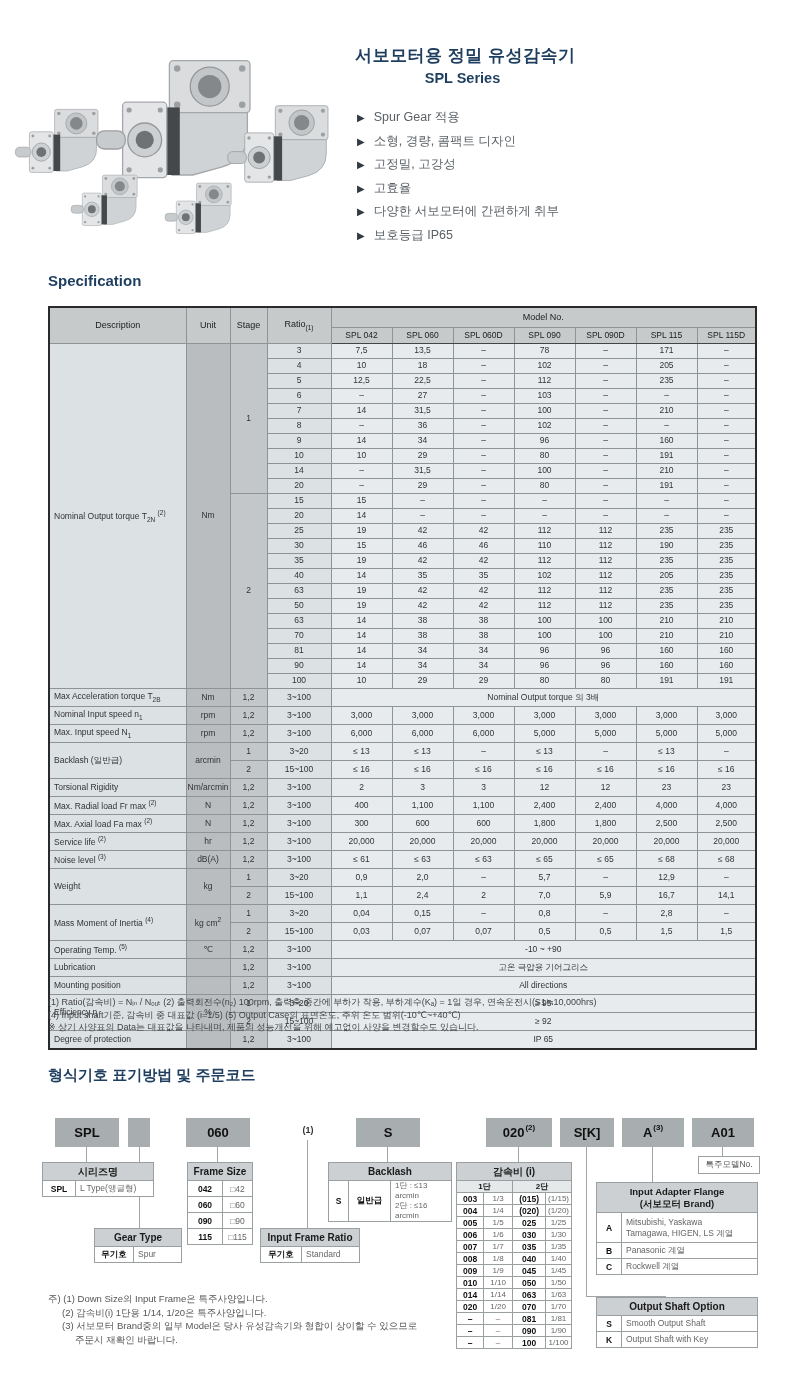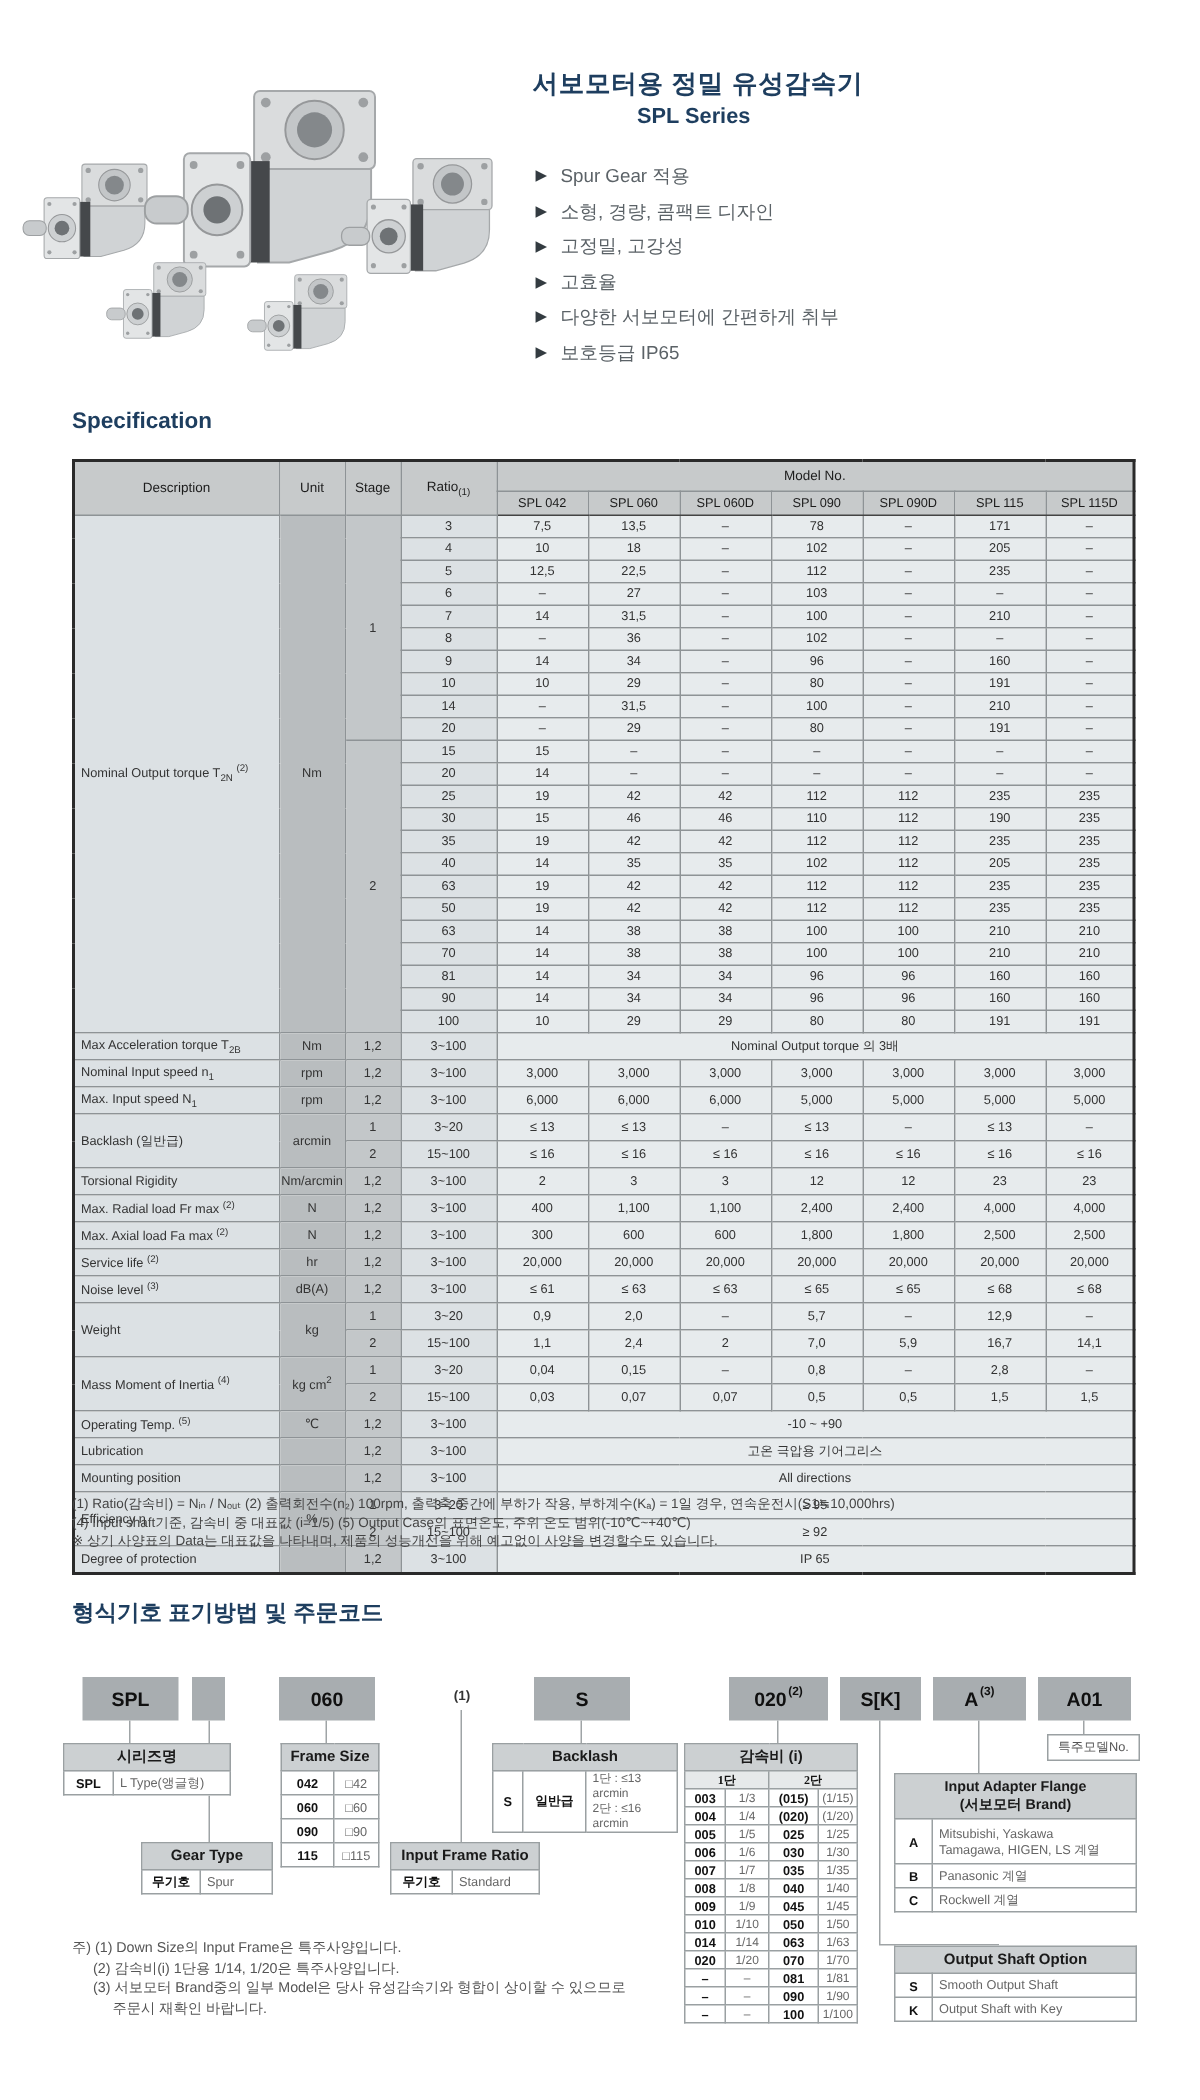--- a/index.html
+++ b/index.html
@@ -39,21 +39,21 @@
   .code-box{position:absolute;top:1118px;height:29px;background:var(--boxgray);display:flex;align-items:center;justify-content:center;font-weight:bold;font-size:13px;color:#101010;}
   .code-box sup{font-size:8px;position:relative;top:-5px;margin-left:1px;}
   .code-note{position:absolute;top:1125px;text-align:center;font-size:9px;font-weight:bold;color:#333;}
   .vline,.hline{position:absolute;background:#9fa4a6;}
   .vline{width:1px;}.hline{height:1px;}
 
   .mini{position:absolute;border-collapse:collapse;background:#fff;}
   .mini th{background:#ccd0d2;border:1px solid #9aa0a2;font-size:10px;font-weight:bold;color:#1a1a1a;height:17px;padding:0 2px;line-height:1.2;}
   .mini td{border:1px solid #9aa0a2;font-size:8.5px;color:#666;text-align:center;height:15px;padding:0 2px;background:#fff;}
   .mini td.code{font-weight:bold;color:#111;}
-  .mini td.subh{background:#e6e9ea;font-weight:bold;color:#111;font-family:Liberation Serif, serif;}
+  .mini td.subh{background:#e6e9ea;font-weight:bold;color:#111;}
   .mini td.left{text-align:left;padding-left:4px;line-height:1.25;}
   .mini.rt td{height:11px;font-size:8px;}
   .mini.rt td.code{font-size:8.5px;}
   #special-box{position:absolute;left:698px;top:1156px;width:60px;height:16px;border:1px solid #9aa0a2;background:#fff;font-size:8.5px;color:#555;display:flex;align-items:center;justify-content:center;}
   #notes{position:absolute;left:48px;top:1292px;width:420px;font-size:9.5px;color:#555;line-height:13.5px;}
 </style>
 </head>
 <body>
 
 <div id="page">

